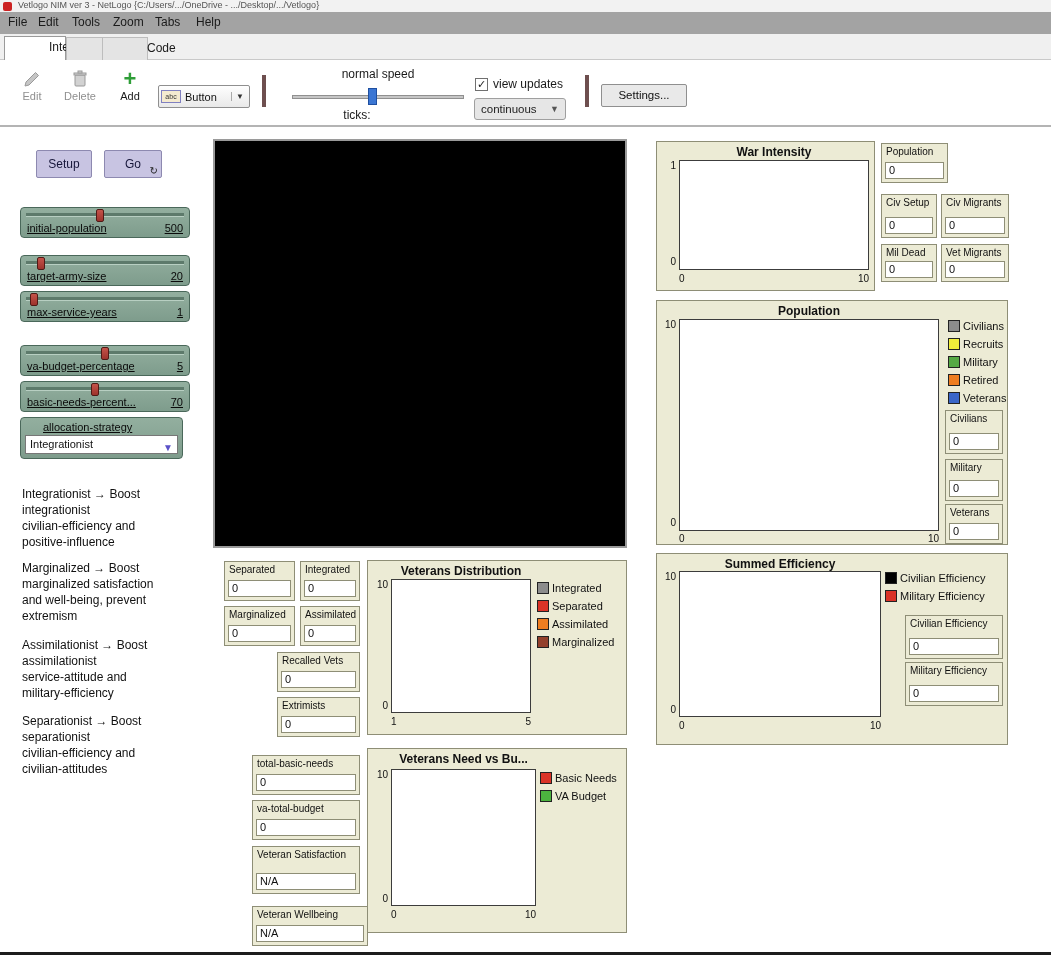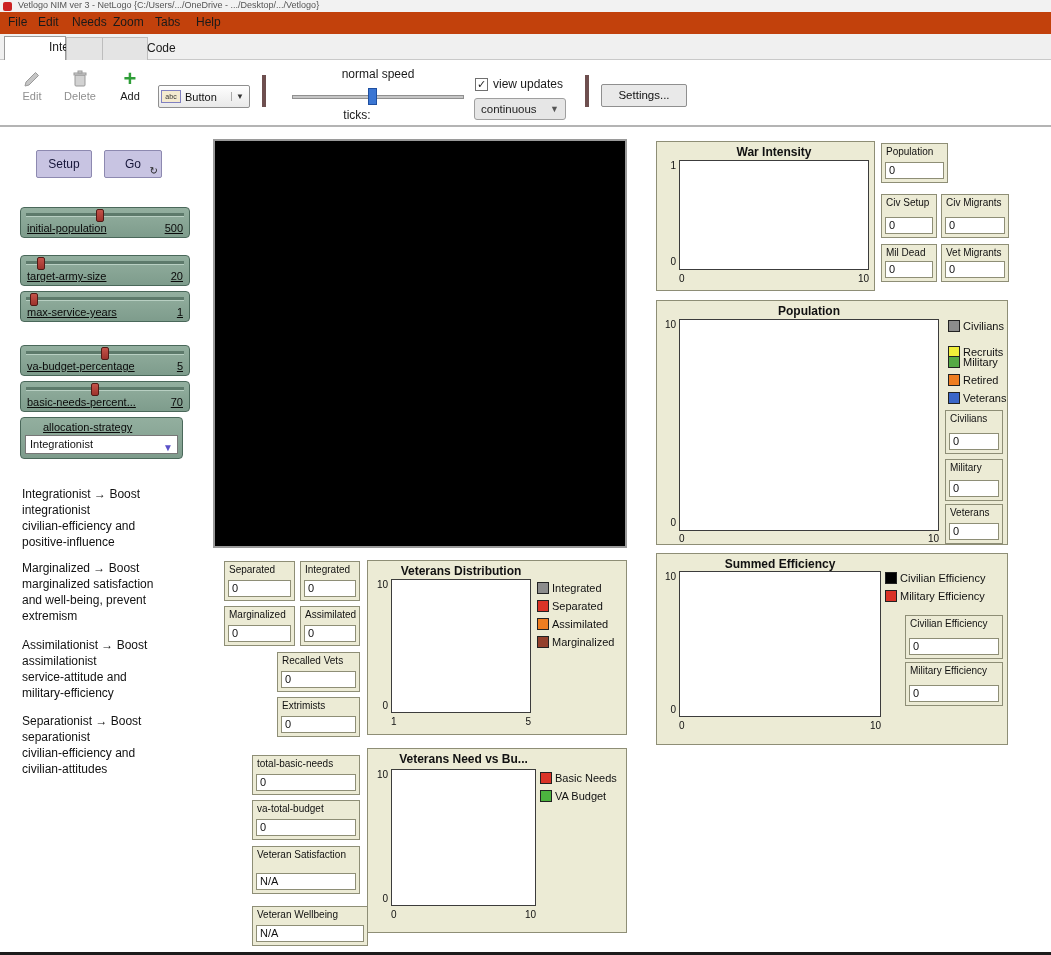--- a/index.html
+++ b/index.html
@@ -3,21 +3,21 @@
 <meta charset="utf-8">
 <style>
   * { margin:0; padding:0; box-sizing:border-box; }
   body { font-family:"Liberation Sans", sans-serif; background:#888; }
   .screen { position:relative; width:1051px; height:955px; background:#ffffff; overflow:hidden; }
 
   
   .titlebar { position:absolute; left:0; top:0; width:100%; height:12px; background:#f2f2f2; overflow:hidden; }
   .app-dot { position:absolute; left:3px; top:2px; width:9px; height:9px; background:#cc2222; border-radius:2px; }
   .title-text { position:absolute; left:18px; top:0px; font-size:9px; color:#555; white-space:nowrap; }
-  .menubar { position:absolute; left:0; top:12px; width:100%; height:22px; background:#c2410c; }
+  .menubar { position:absolute; left:0; top:12px; width:100%; height:22px; background:#a3a3a3; }
   .menu-item { position:absolute; top:3px; font-size:12px; color:#1a1a1a; cursor:default; }
   .tabbar { position:absolute; left:0; top:34px; width:100%; height:26px; background:#f0f0f0; border-bottom:1px solid #c9c9c9; }
   .tab { position:absolute; top:3px; height:23px; background:#e4e4e4; border:1px solid #bdbdbd; border-bottom:none; font-size:12px; color:#1a1a1a; text-align:center; line-height:21px;padding-left:44px; }
   .tab.active { top:2px; height:25px; background:#ffffff; border-color:#9a9a9a; }
 
   .toolbar { position:absolute; left:0; top:60px; width:100%; height:67px; background:#ffffff; border-bottom:2px solid #b4b4b4; }
   .tool { position:absolute; text-align:center; color:#8f8f8f; font-size:11px; }
   .tool .ticon { height:22px; display:flex; align-items:center; justify-content:center; }
   .tool.enabled { color:#1a1a1a; }
   .plus-glyph { font-size:22px; font-weight:bold; color:#2f9e38; line-height:20px; }
@@ -74,21 +74,21 @@
 <div class="screen">
 
   <div class="titlebar">
     <span class="app-dot"></span>
     <span class="title-text">Vetlogo NIM ver 3 - NetLogo {C:/Users/.../OneDrive - .../Desktop/.../Vetlogo}</span>
   </div>
 
   <div class="menubar">
     <span class="menu-item" style="left:8px">File</span>
     <span class="menu-item" style="left:38px">Edit</span>
-    <span class="menu-item" style="left:72px">Needs</span>
+    <span class="menu-item" style="left:72px">Tools</span>
     <span class="menu-item" style="left:113px">Zoom</span>
     <span class="menu-item" style="left:155px">Tabs</span>
     <span class="menu-item" style="left:196px">Help</span>
   </div>
 
   <div class="tabbar">
     <div class="tab active" style="left:4px;width:62px">Interface</div>
     <div class="tab" style="left:66px;width:36px">Info</div>
     <div class="tab" style="left:102px;width:42px">Code</div>
   </div>
@@ -251,21 +251,21 @@
     <div class="ptitle" style="left:22px;width:260px">Population</div>
     <div class="parea" style="left:22px;top:18px;width:260px;height:212px"></div>
     <div class="axlab right" style="left:2px;top:18px;width:17px">10</div>
     <div class="axlab right" style="left:2px;top:216px;width:17px">0</div>
     <div class="axlab" style="left:22px;top:232px">0</div>
     <div class="axlab right" style="left:266px;top:232px;width:16px">10</div>
     <div class="lentry" style="left:291px;top:18px">
       <span class="swatch" style="background: rgb(140, 140, 140);"></span>
       <span class="llabel">Civilians</span>
     </div>
-    <div class="lentry" style="left:291px;top:44px">
+    <div class="lentry" style="left:291px;top:36px">
       <span class="swatch" style="background: rgb(240, 238, 58);"></span>
       <span class="llabel">Recruits</span>
     </div>
     <div class="lentry" style="left:291px;top:54px">
       <span class="swatch" style="background: rgb(86, 169, 69);"></span>
       <span class="llabel">Military</span>
     </div>
     <div class="lentry" style="left:291px;top:72px">
       <span class="swatch" style="background: rgb(238, 125, 32);"></span>
       <span class="llabel">Retired</span>

